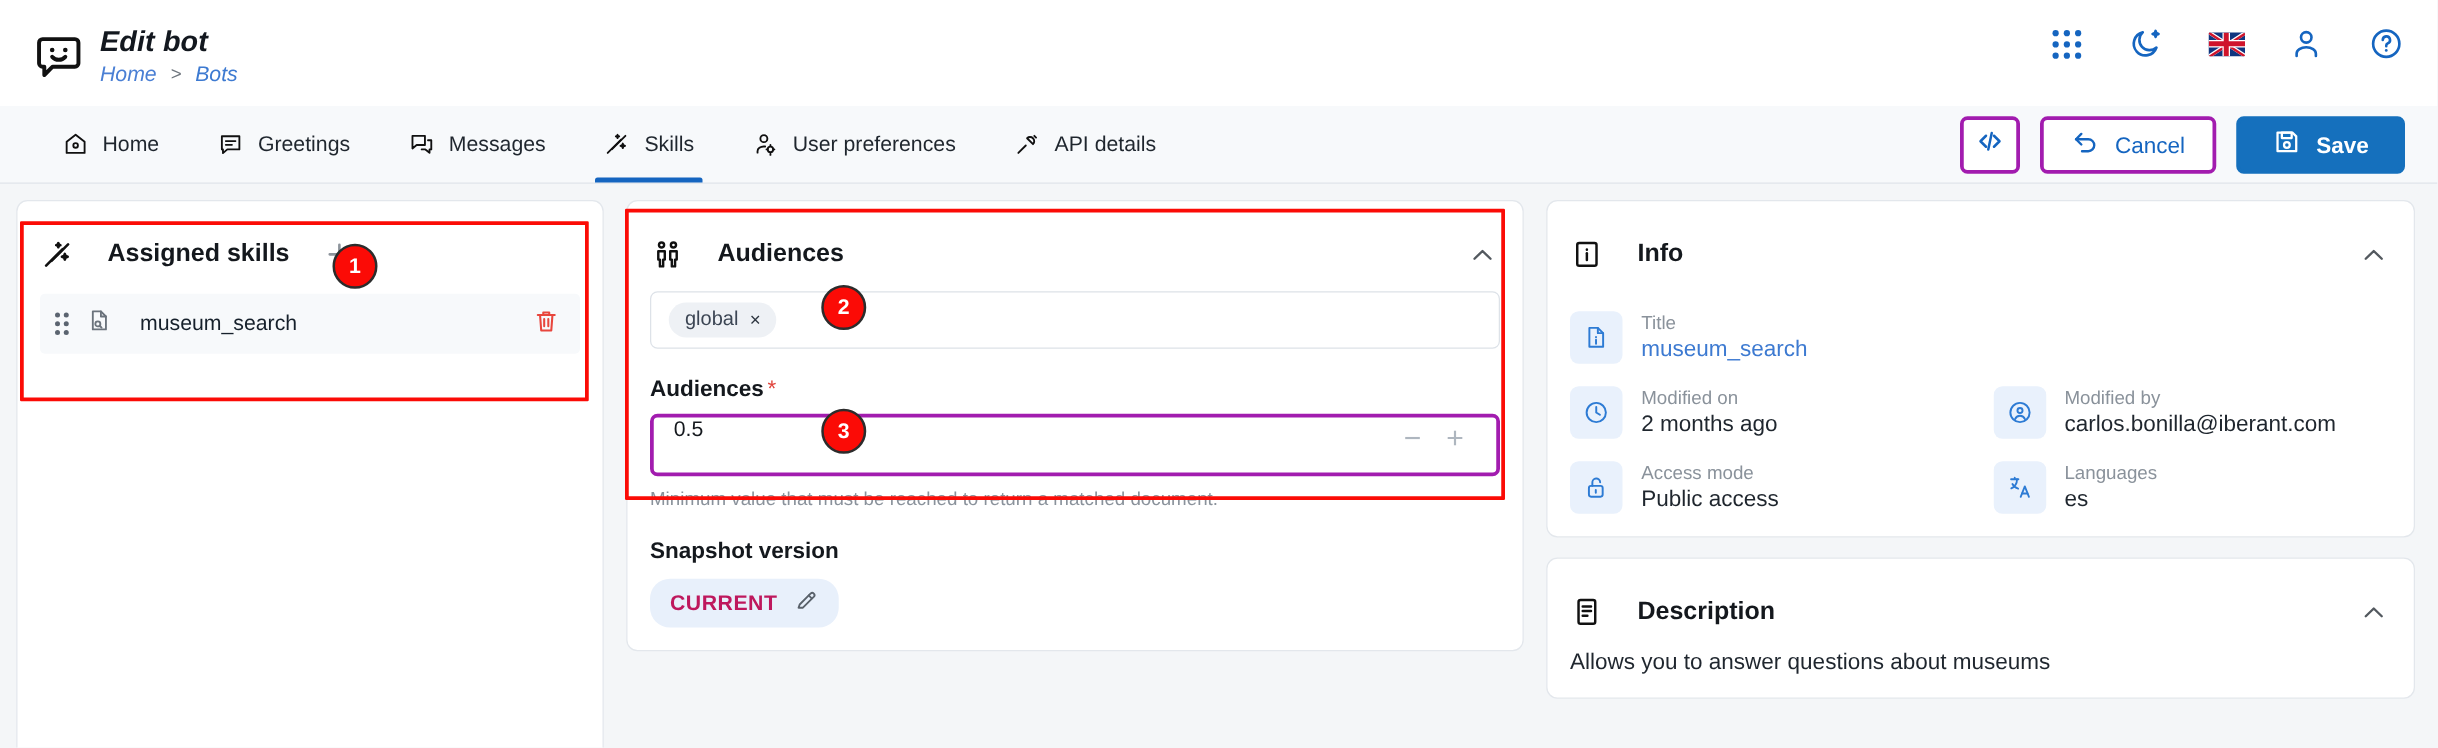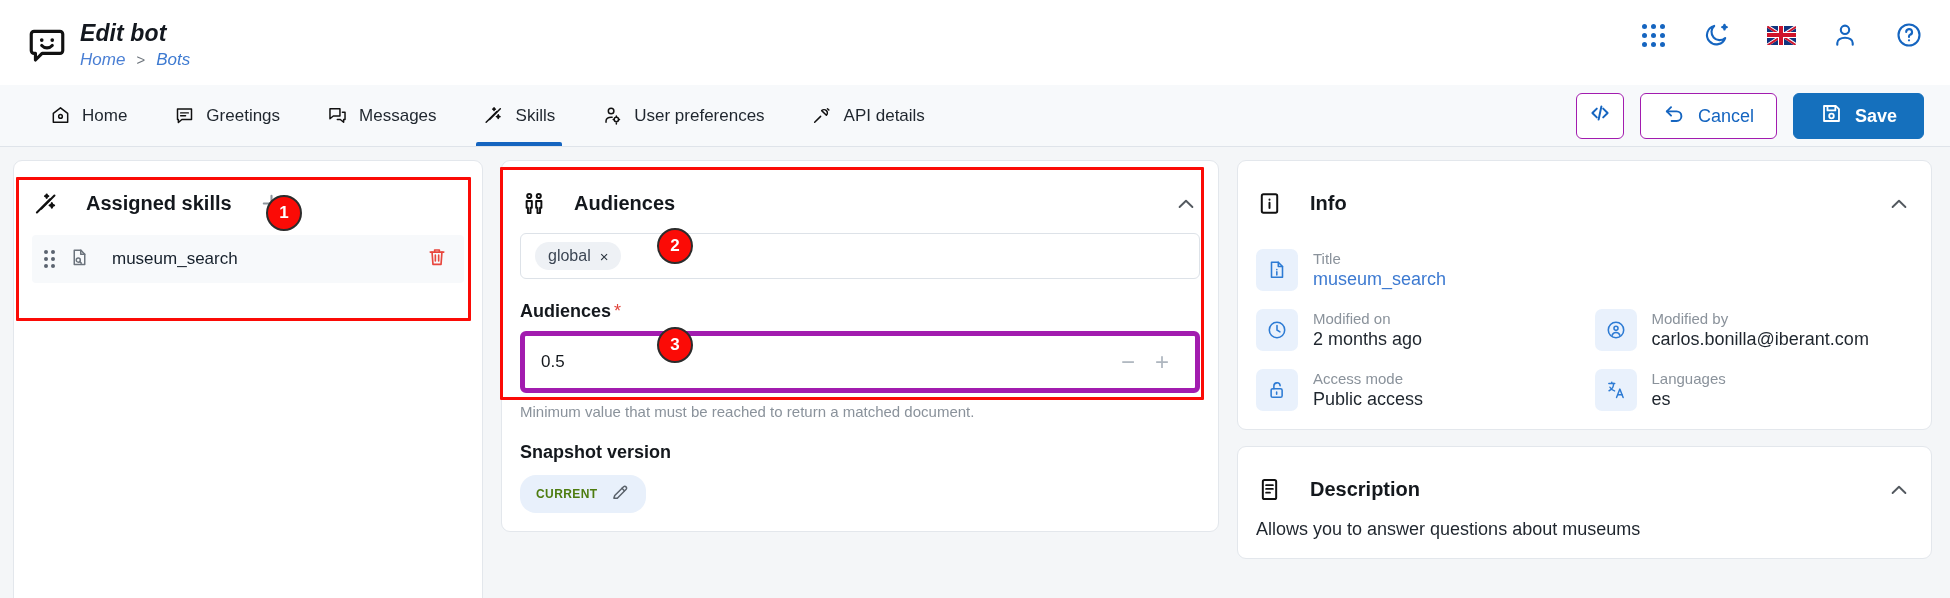--- a/index.html
+++ b/index.html
@@ -54,21 +54,21 @@
   }
   .tab .tico { width: 22px; height: 22px; display: flex; align-items: center; justify-content: center; }
   .tab.active::after {
     content: ""; position: absolute; left: 16px; right: 16px; bottom: 0;
     height: 4px; background: #1565c0; border-radius: 2px 2px 0 0;
   }
   .tabbar-actions { position: absolute; right: 26px; display: flex; align-items: center; gap: 16px; }
   .btn {
     display: flex; align-items: center; justify-content: center; gap: 12px;
     height: 46px; border-radius: 6px; font-size: 18px; cursor: pointer;
-    border: 1px solid #a21caf; background: #fff; color: #1565c0; padding: 0 22px;
+    border: 3px solid #a21caf; background: #fff; color: #1565c0; padding: 0 22px;
   }
   .btn.icon-only { width: 48px; padding: 0; }
   .btn.primary { background: #1570bd; border-color: #1570bd; color: #fff; font-weight: bold; padding: 0 26px; }
   .btn .lbl { line-height: 1; }
 
   
   .content { display: flex; gap: 18px; padding: 13px 18px 0 13px; height: calc(598px - 85px - 62px); align-items: flex-start; }
   .col-left { width: 470px; flex: 0 0 470px; }
   .col-mid  { width: 718px; flex: 0 0 718px; }
   .col-right{ flex: 1 1 auto; }
@@ -105,32 +105,32 @@
     display: inline-flex; align-items: center; gap: 9px;
     background: #eef1f5; color: #3c4654; border-radius: 14px;
     padding: 5px 13px; font-size: 16px;
   }
   .chip .x { cursor: pointer; font-size: 15px; color: #2c353f; }
 
   .field-label { margin-top: 22px; font-size: 18px; font-weight: bold; color: #14181d; }
   .req { color: #e0443c; font-weight: normal; margin-left: 3px; }
 
   .stepper {
-    margin-top: 9px; height: 62px; border: 5px solid #a21caf; border-radius: 6px;
-    display: flex; align-items: center; padding: 0 16px; background: #fff;
+    margin-top: 9px; height: 50px; border: 3px solid #a21caf; border-radius: 6px;
+    display: flex; padding: 0 16px; background: #fff;
   }
   .stepper .val { font-size: 17px; color: #14181d; flex: 1 1 auto; }
   .stepper .sbtn { width: 34px; height: 34px; display: flex; align-items: center; justify-content: center; cursor: pointer; color: #aeb6bf; font-size: 24px; }
   .help-text { margin-top: 10px; font-size: 15px; color: #8a929b; }
 
   .snap-chip {
     margin-top: 12px; display: inline-flex; align-items: center; gap: 13px;
     background: #e8f0fb; border-radius: 16px; padding: 7px 16px;
   }
-  .snap-chip .txt { color: #4d7c0f; font-weight: bold; font-size: 12px; letter-spacing: .4px; }
+  .snap-chip .txt { color: #be185d; font-weight: bold; font-size: 17px; letter-spacing: .4px; }
 
   
   .info-grid { display: grid; grid-template-columns: 1fr 1fr; row-gap: 18px; column-gap: 20px; margin-top: 32px; }
   .info-item { display: flex; align-items: flex-start; gap: 15px; }
   .info-ico {
     width: 42px; height: 42px; border-radius: 7px; background: #e9f1fc;
     display: flex; align-items: center; justify-content: center; flex: 0 0 auto;
   }
   .info-texts { display: flex; flex-direction: column; gap: 2px; padding-top: 1px; }
   .info-label { font-size: 15px; color: #8a929b; }

